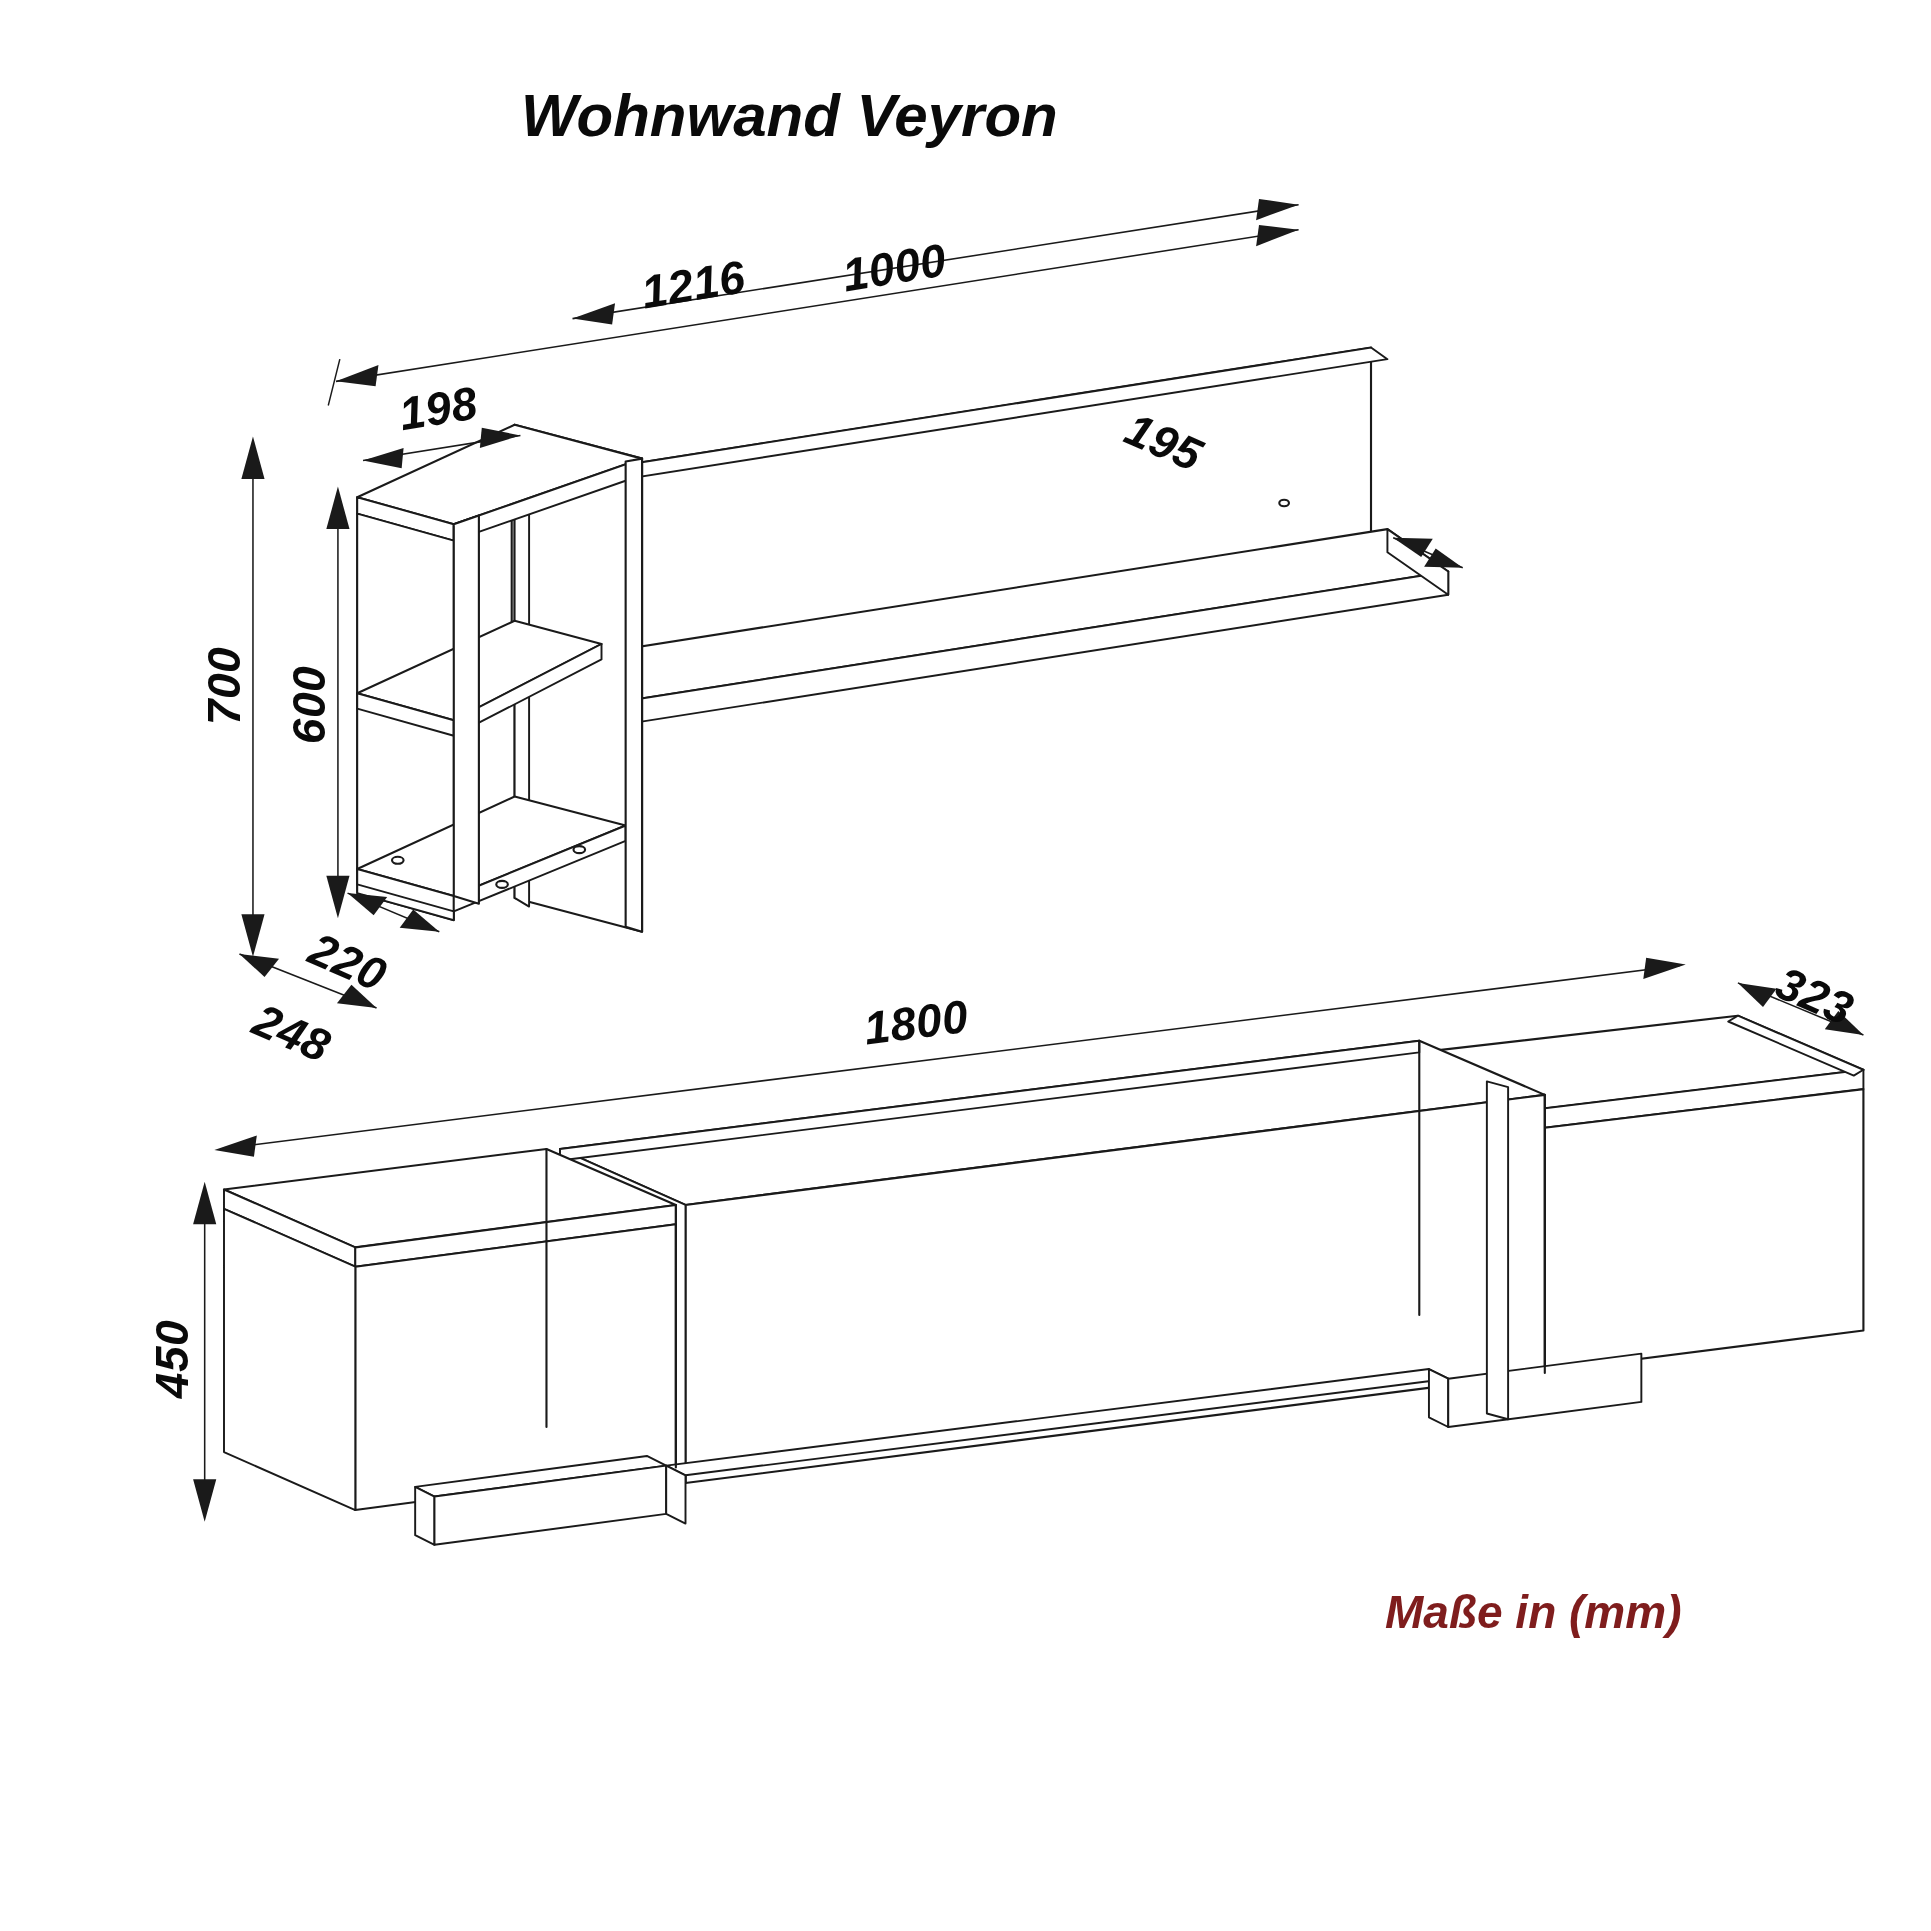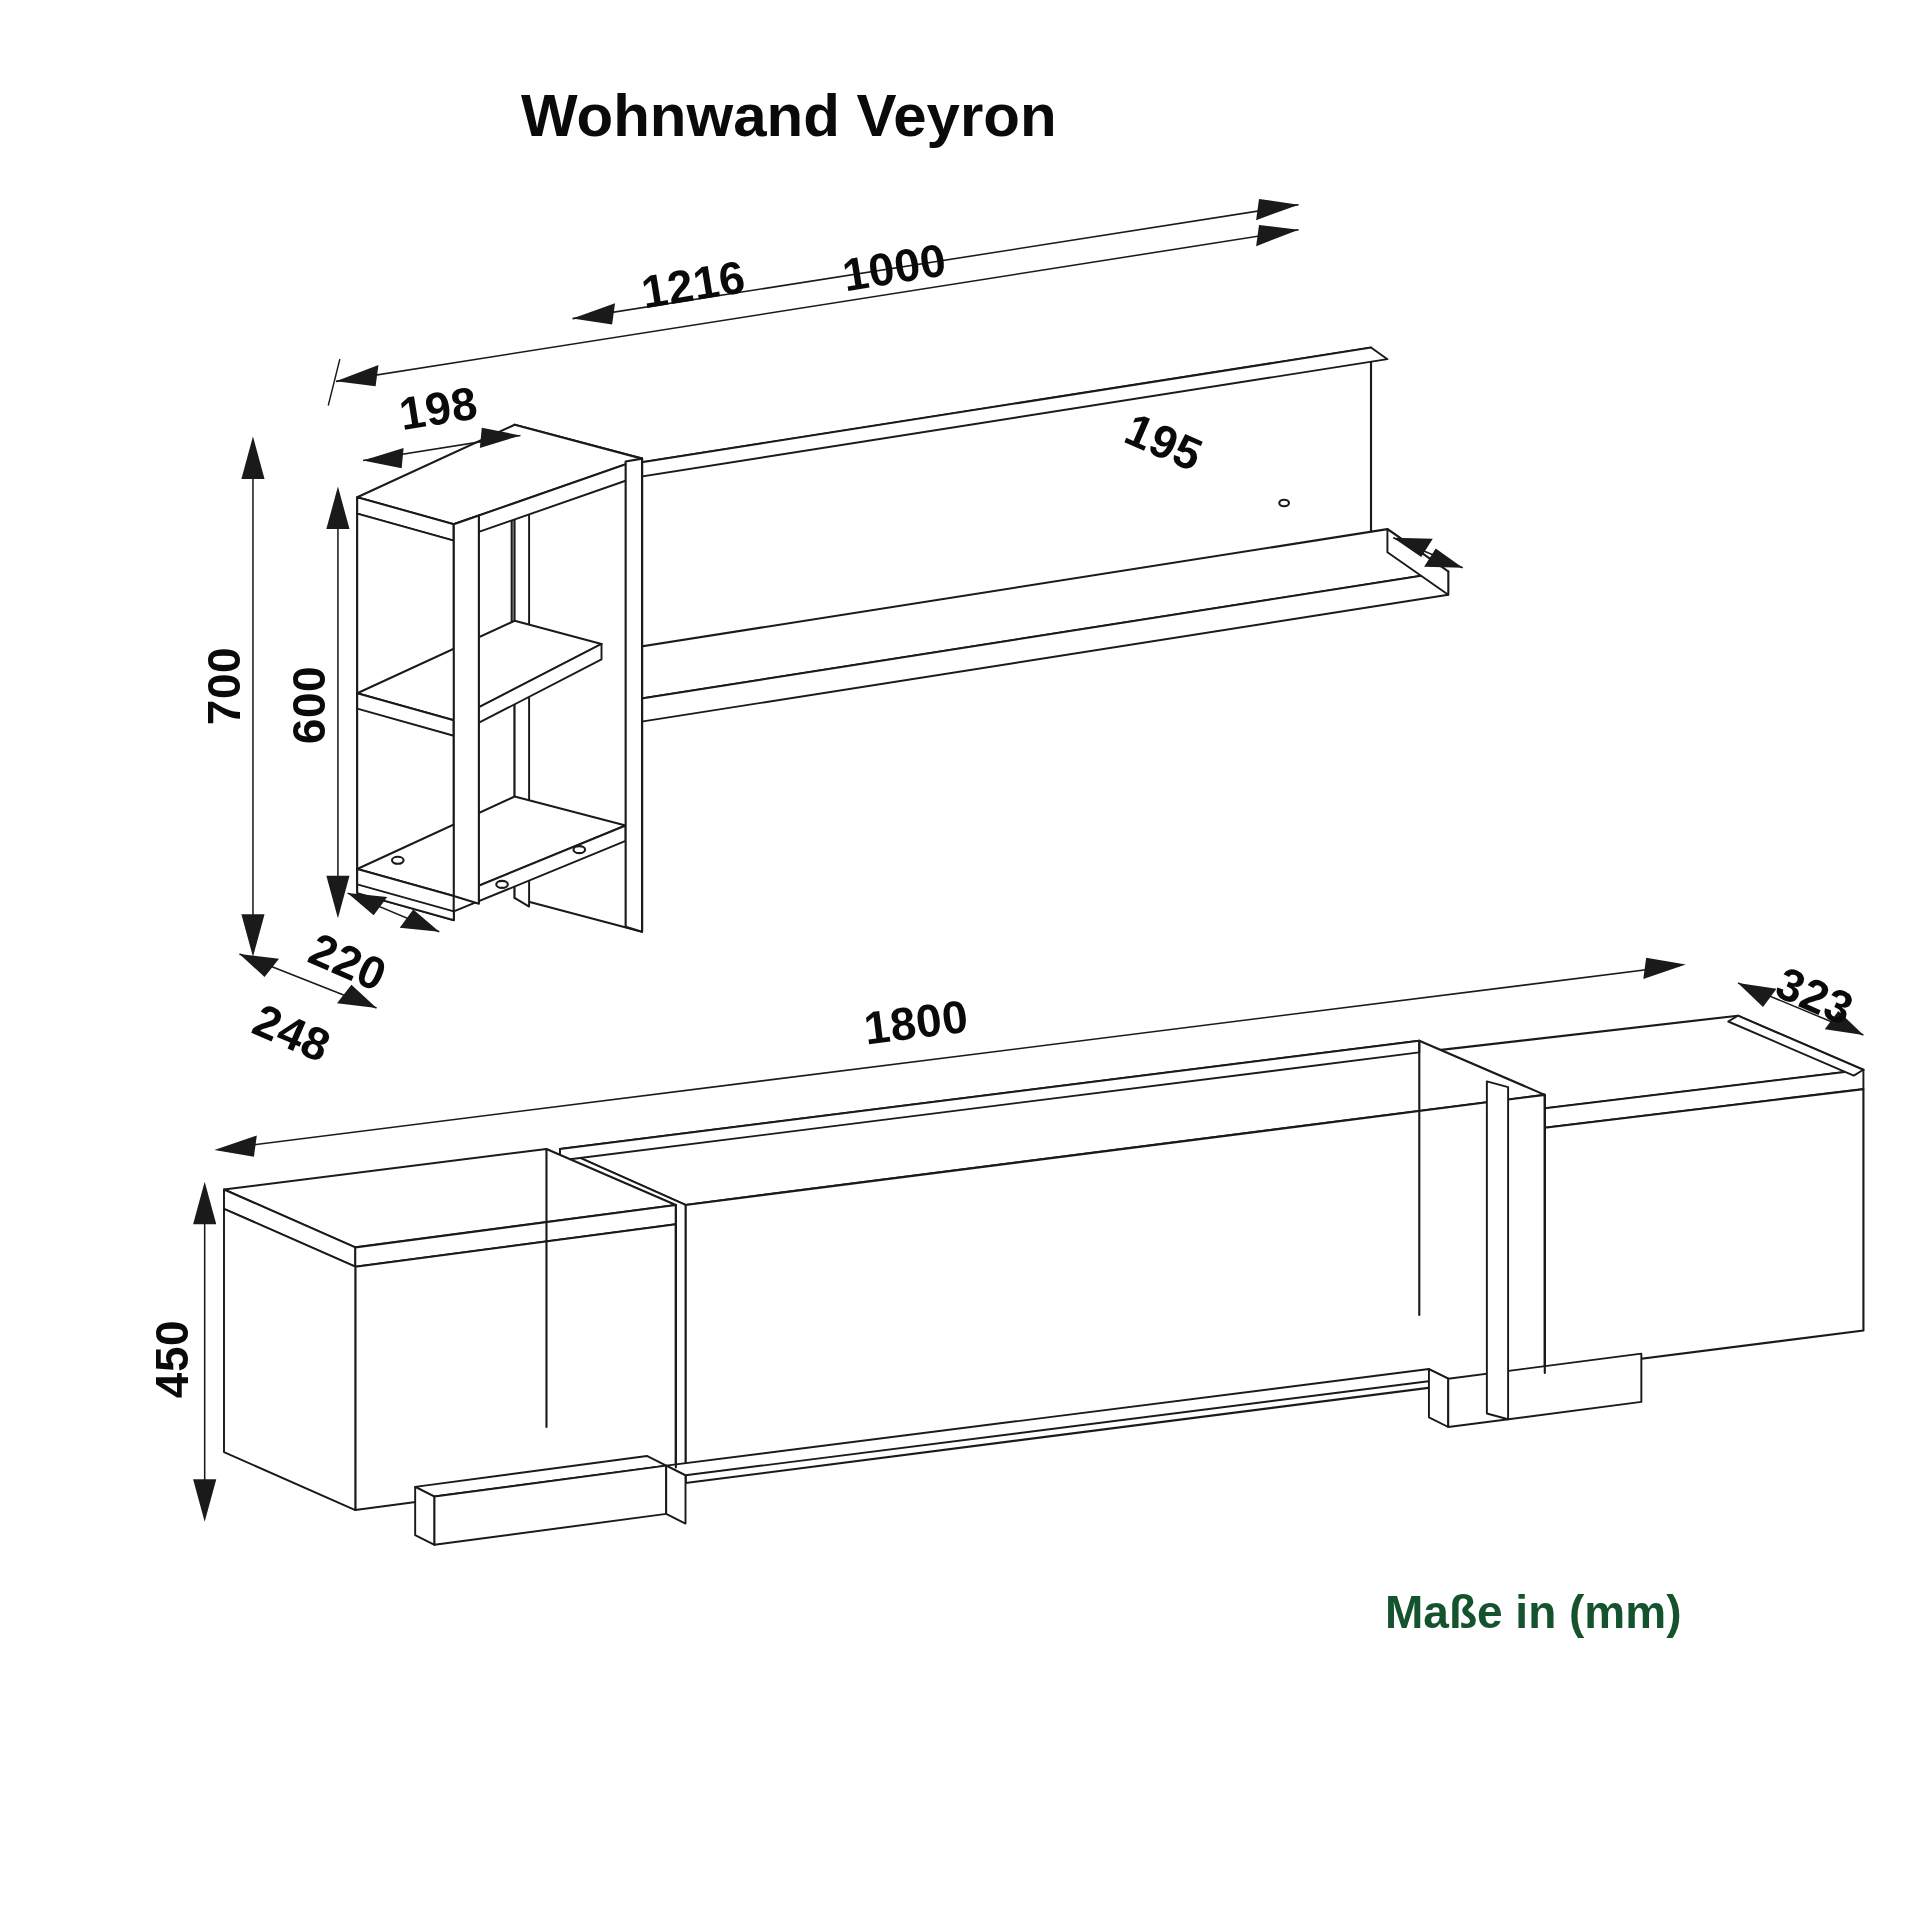--- a/index.html
+++ b/index.html
@@ -4,21 +4,21 @@
 <title>Wohnwand Veyron</title>
 <style>
   html,body{margin:0;padding:0;background:#ffffff;}
   body{
     width:1931px;height:1931px;
     font-family:"Liberation Sans","DejaVu Sans",sans-serif;
     color:#000;
     overflow:hidden;
     position:relative;
   }
-  #stage{position:absolute;left:0;top:0;width:1779px;height:1931px;}
+  #stage{position:absolute;left:0;top:0;width:1779px;height:1931px;font-style:italic;}
   svg#drawing{position:absolute;left:0;top:0;width:1931px;height:1931px;display:block;}
 
   .panel-face{fill:#ffffff;stroke:#1a1a1a;stroke-width:2.2;stroke-linejoin:round;}
   .panel-face-thin{fill:#ffffff;stroke:#1a1a1a;stroke-width:2.0;stroke-linejoin:round;}
   .edge{fill:none;stroke:#1a1a1a;stroke-width:2.2;stroke-linecap:round;}
   .dim-line{fill:none;stroke:#1a1a1a;stroke-width:1.6;}
   .ext-line{fill:none;stroke:#1a1a1a;stroke-width:1.5;}
   .arrow-fill{fill:#1a1a1a;stroke:none;}
   .hole{fill:#ffffff;stroke:#1a1a1a;stroke-width:2.2;}
 
@@ -41,21 +41,21 @@
     letter-spacing:0px;
     color:#0a0a0a;
     white-space:nowrap;
     font-family:"Liberation Sans","DejaVu Sans",sans-serif;
   }
   #unit-caption{
     position:absolute;
     left:1385px; top:1585px;
     font-size:46px;
     font-weight:bold;
-    color:#14532d;
+    color:#7f1d1d;
     white-space:nowrap;
     font-family:"Liberation Sans","DejaVu Sans",sans-serif;
   }
 </style>
 </head>
 <body>
 
 <div id="stage">
 
   <svg id="drawing" viewBox="0 0 2000 2000">

